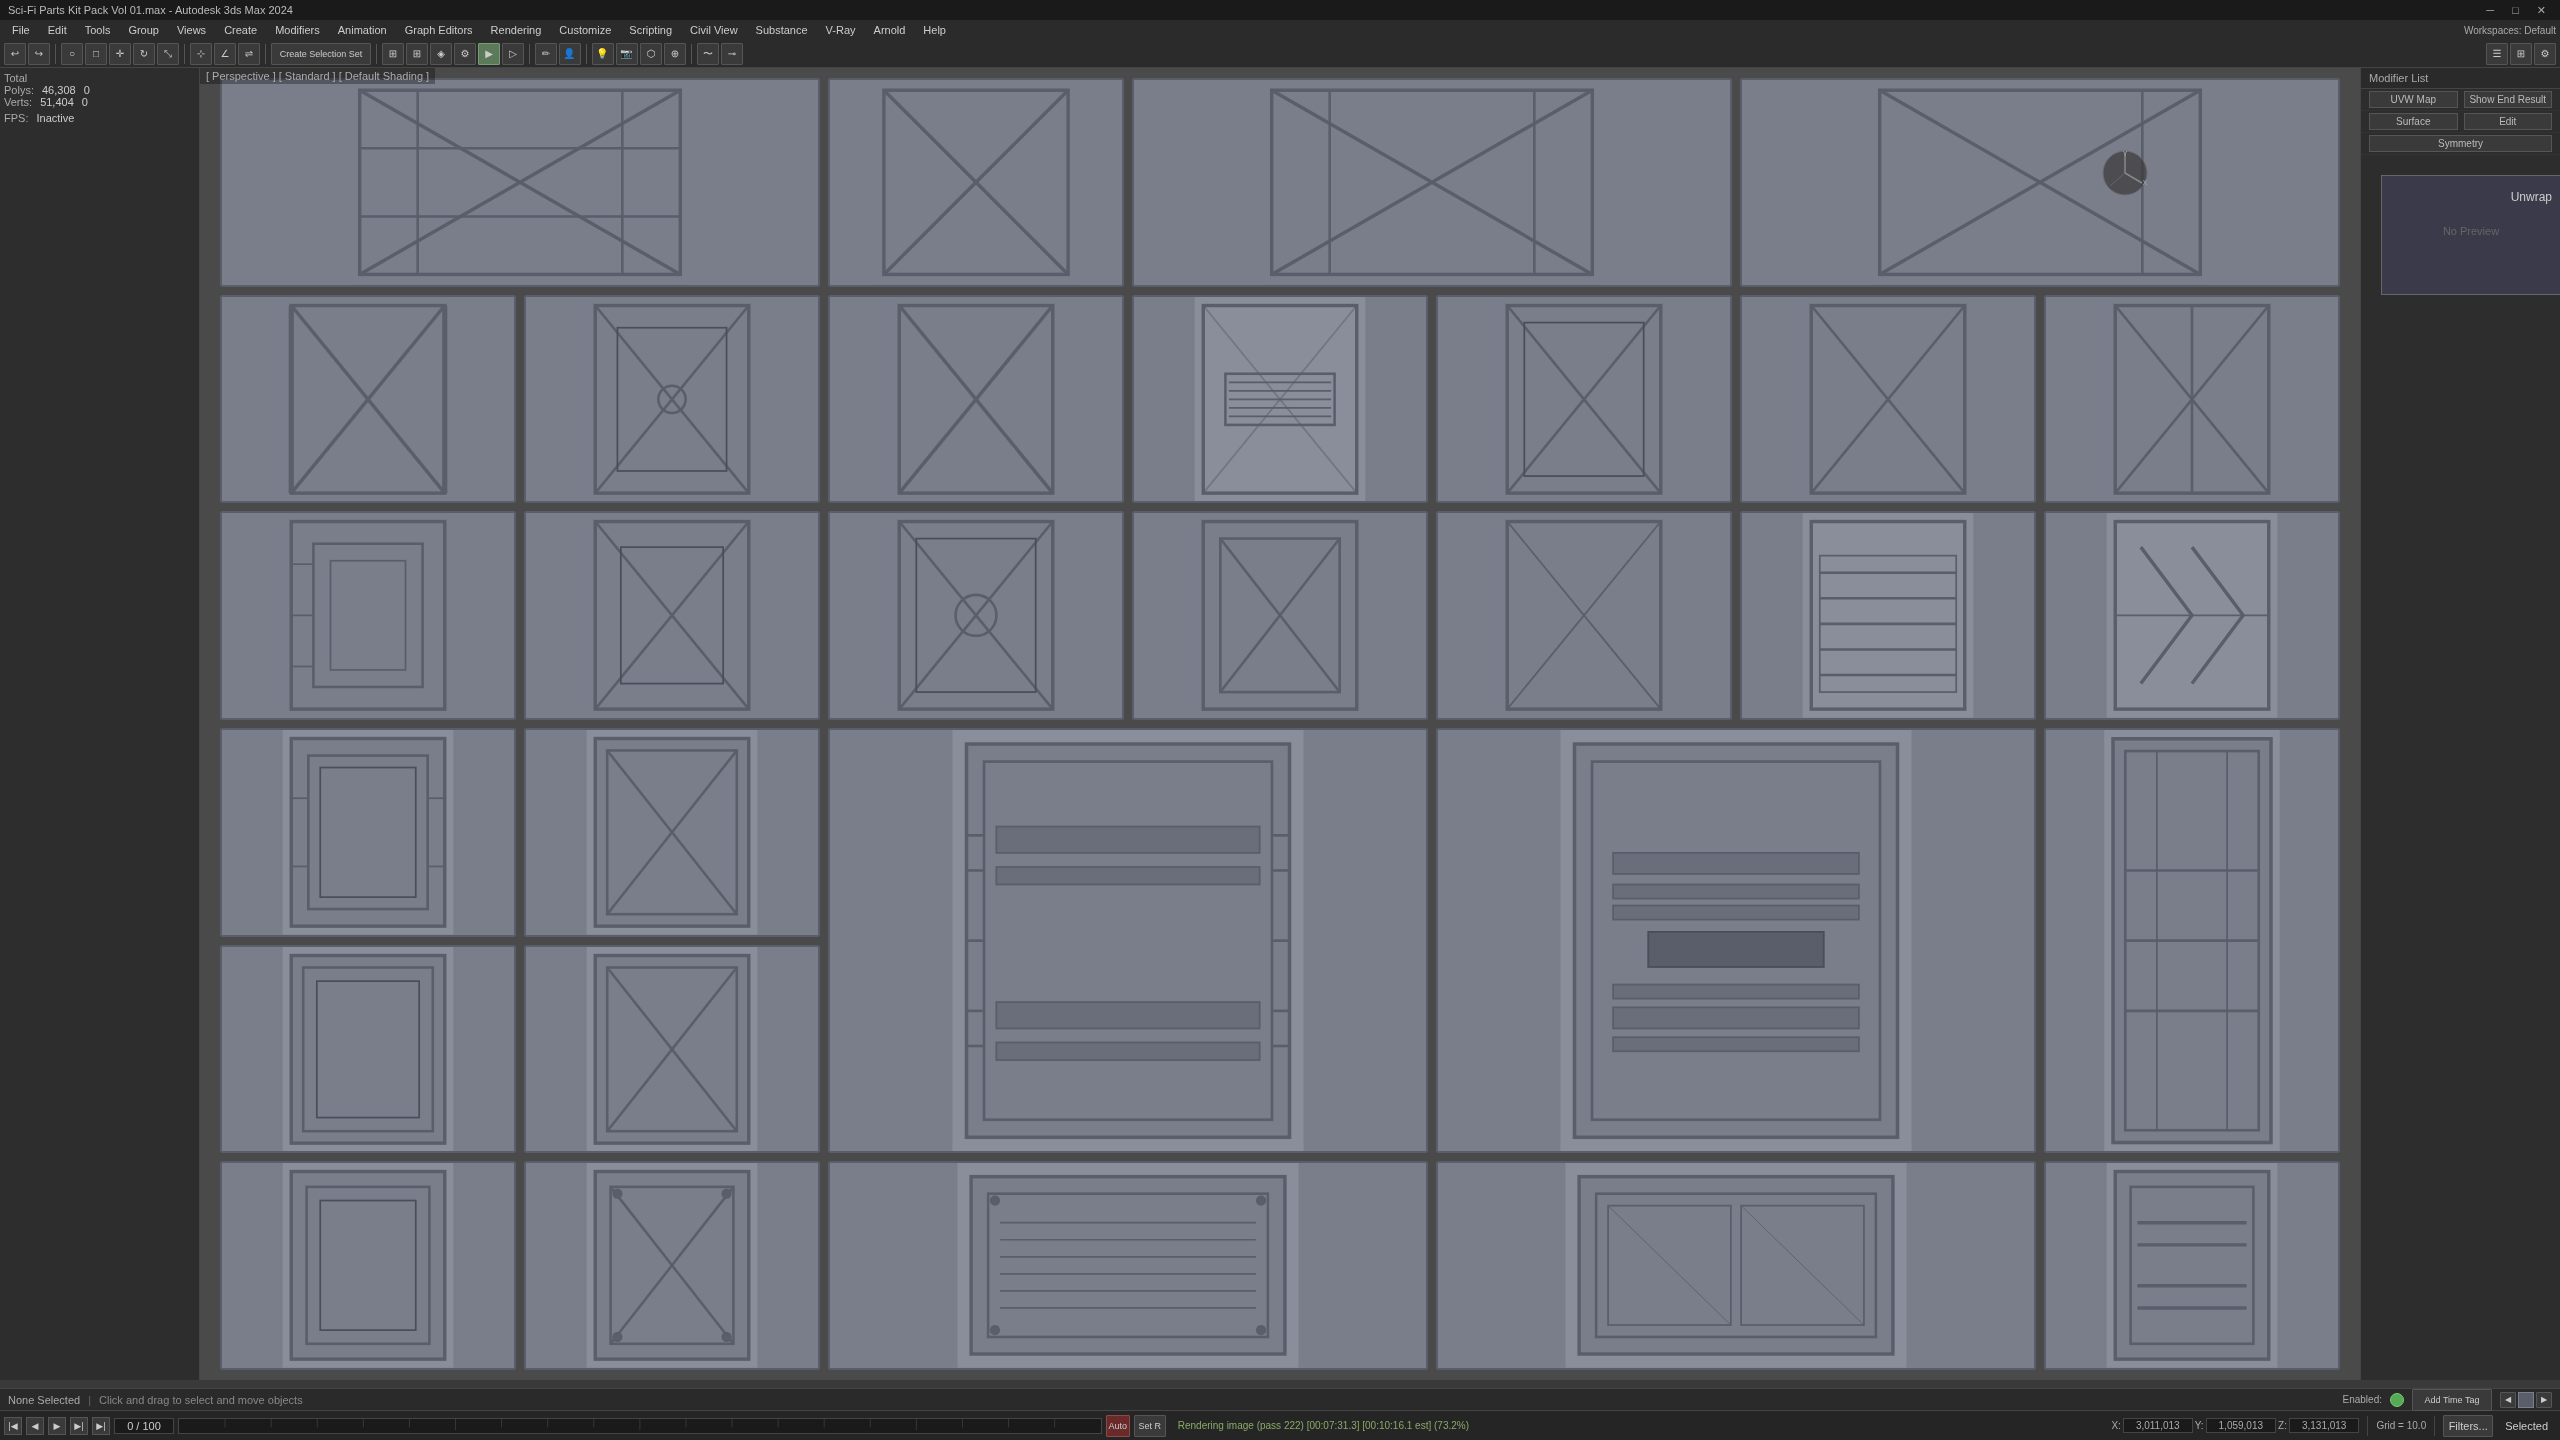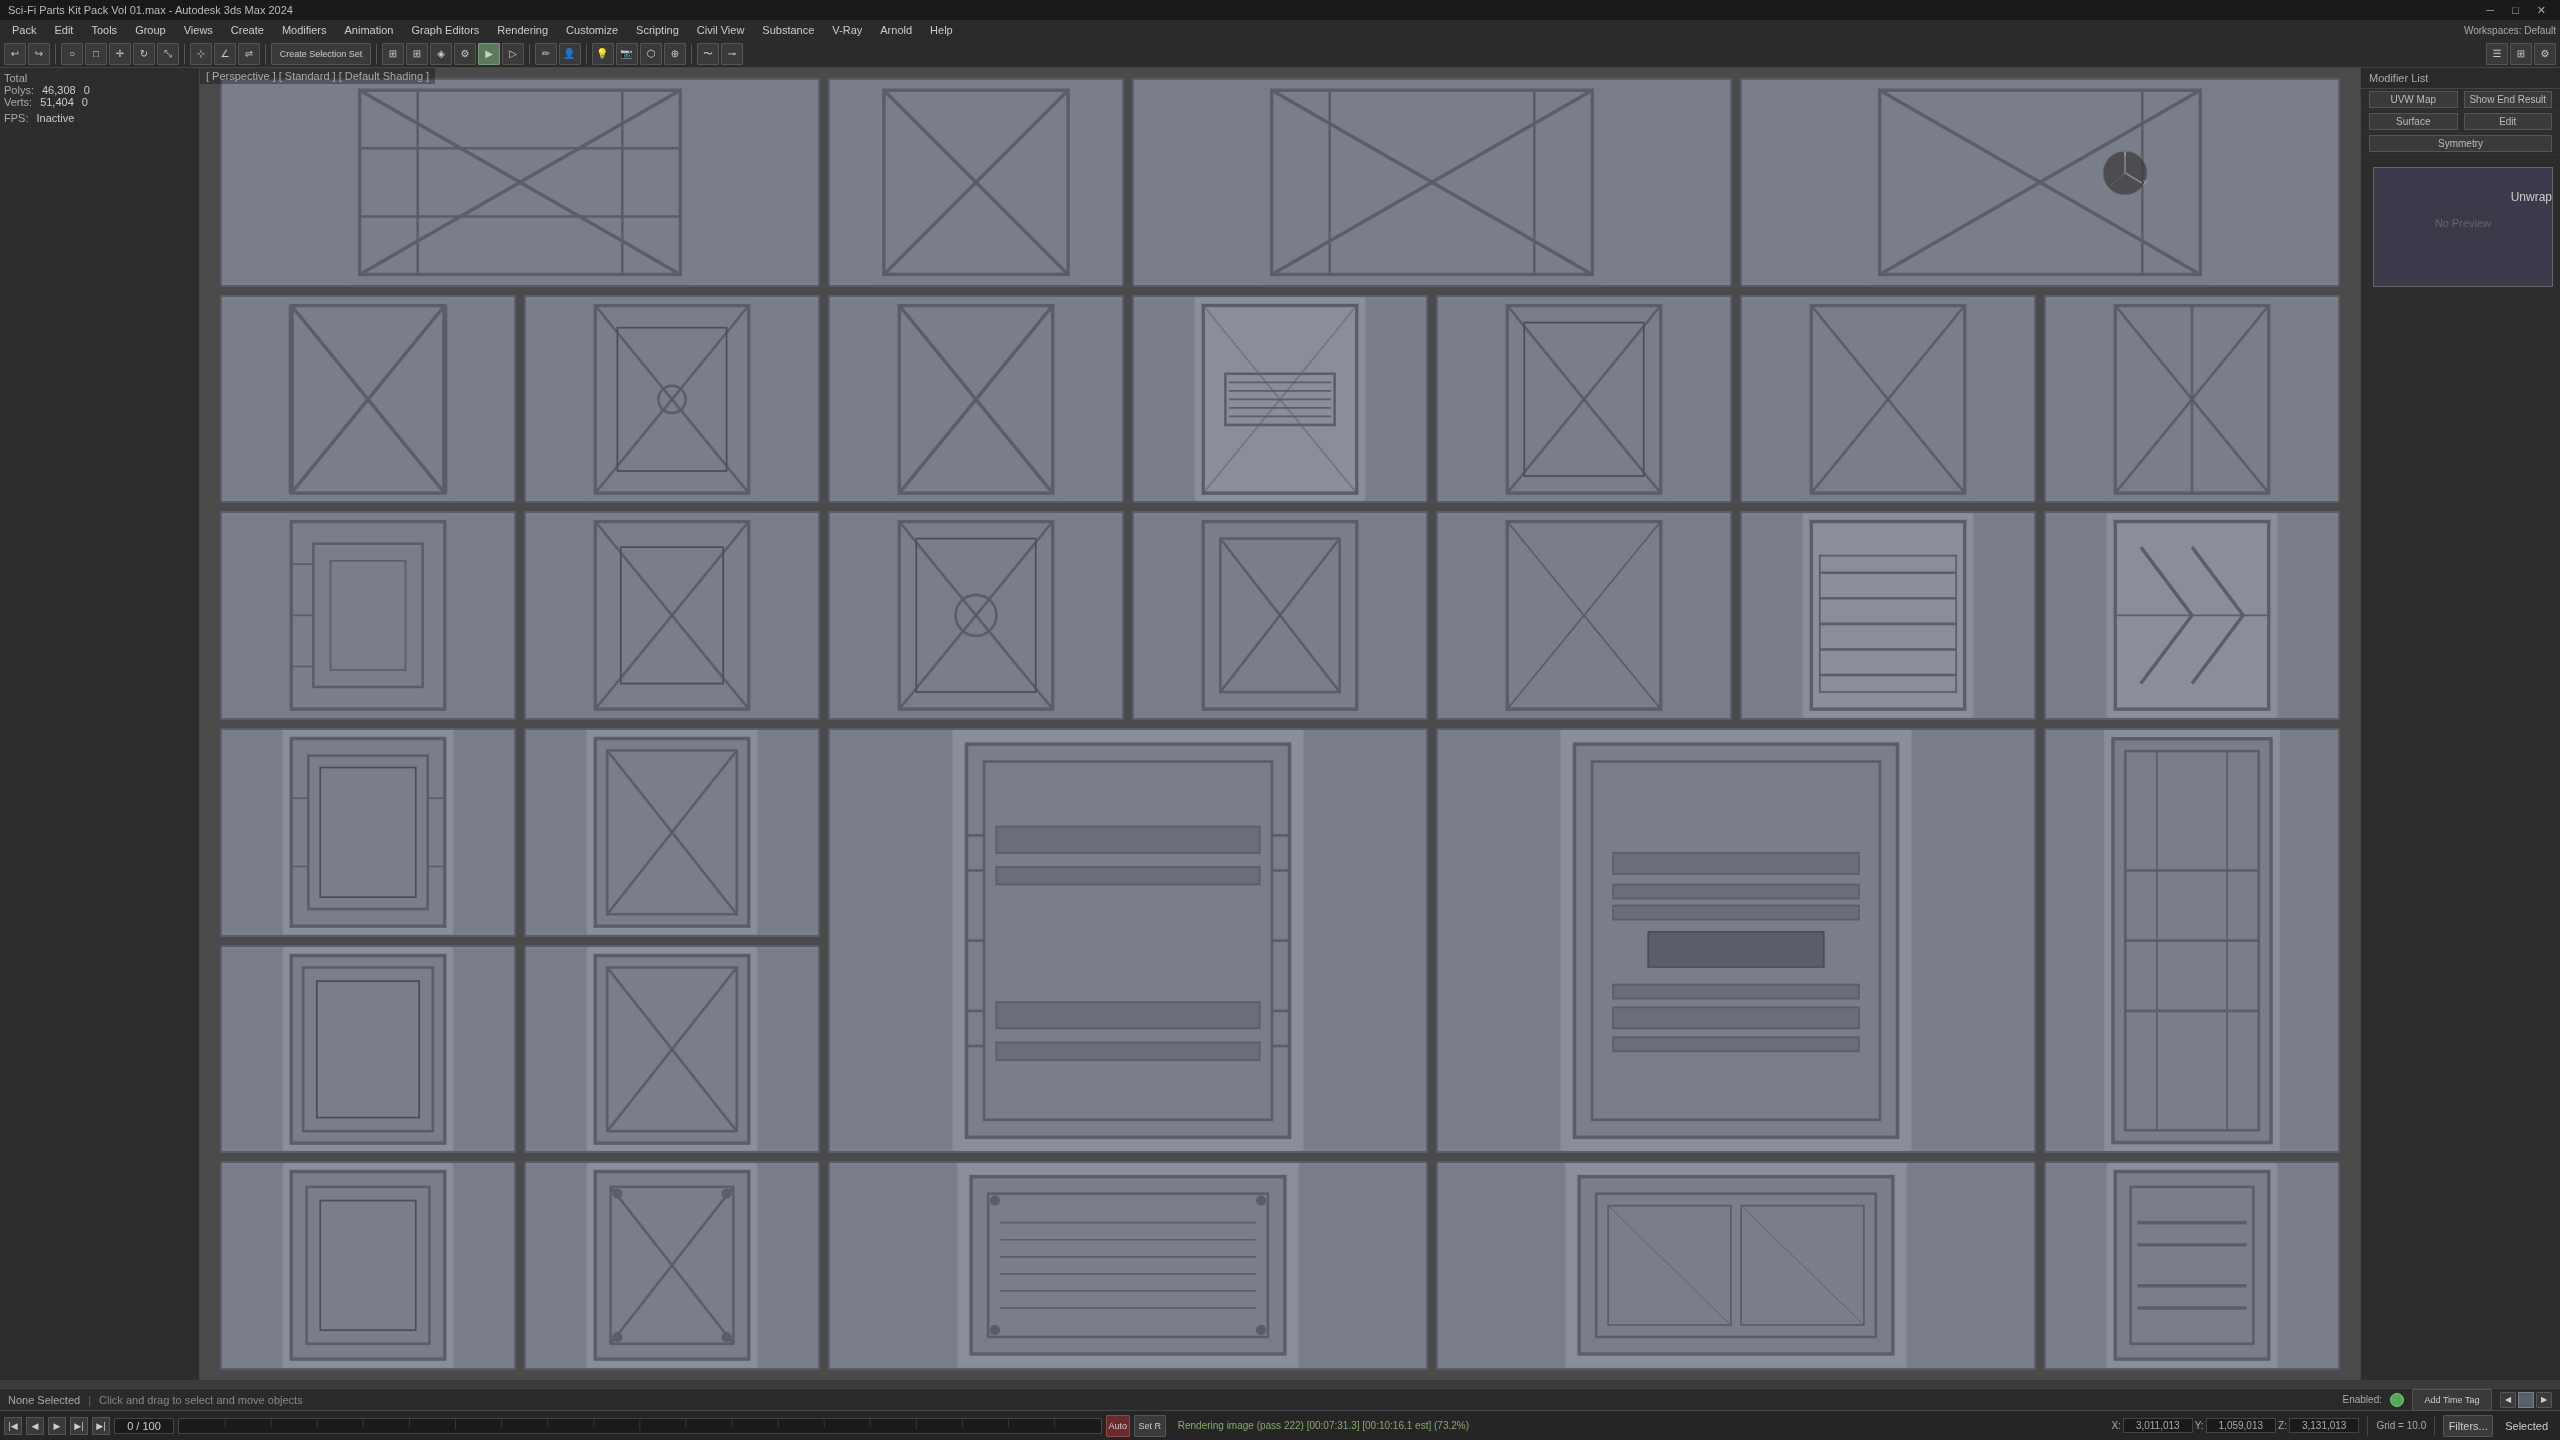--- a/index.html
+++ b/index.html
@@ -123,21 +123,21 @@
       color: #bbb;
       font-size: 10px;
       padding: 2px 4px;
       cursor: pointer;
       text-align: center;
     }
     .right-preview {
       width: 180px;
       height: 120px;
       background: #701a75;
-      margin: 12px;
+      margin: 20px;
       border: 1px solid #666;
     }
     
     #viewport-label {
       position: absolute;
       top: 68px; left: 200px;
       color: #aaa;
       font-size: 11px;
       padding: 2px 6px;
       background: rgba(0,0,0,0.3);
@@ -238,21 +238,21 @@
 <div id="title-bar">
   <span>Sci-Fi Parts Kit Pack Vol 01.max - Autodesk 3ds Max 2024</span>
   <div style="margin-left: auto; display: flex; gap: 6px;">
     <span style="cursor:pointer; padding: 0 6px; color:#aaa;">─</span>
     <span style="cursor:pointer; padding: 0 6px; color:#aaa;">□</span>
     <span style="cursor:pointer; padding: 0 6px; color:#aaa;">✕</span>
   </div>
 </div>
 
 <div id="menu-bar">
-  <span class="menu-item">Pack</span>
+  <span class="menu-item">File</span>
   <span class="menu-item">Edit</span>
   <span class="menu-item">Tools</span>
   <span class="menu-item">Group</span>
   <span class="menu-item">Views</span>
   <span class="menu-item">Create</span>
   <span class="menu-item">Modifiers</span>
   <span class="menu-item">Animation</span>
   <span class="menu-item">Graph Editors</span>
   <span class="menu-item">Rendering</span>
   <span class="menu-item">Customize</span>

